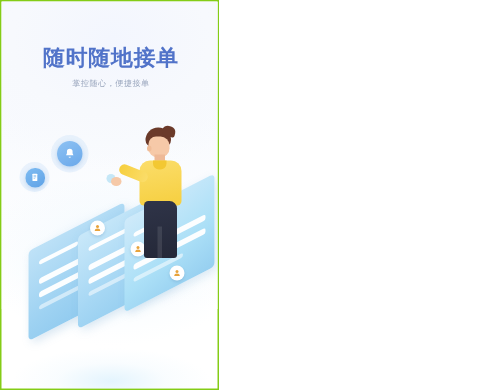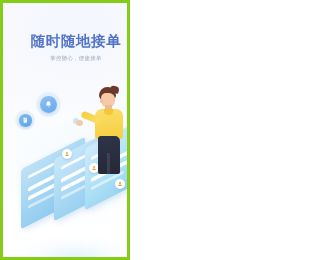--- a/index.html
+++ b/index.html
@@ -6,25 +6,25 @@
     margin: 0;
     padding: 0;
     background: #ffffff;
   }
   body {
     font-family: "Liberation Sans", "DejaVu Sans", sans-serif;
   }
 
   .screen {
     position: relative;
-    width: 130px;
+    width: 146px;
     height: 260px;
     overflow: hidden;
     background: #ffffff;
-    border: 3px solid #84cc16;
+    border: 1px solid #84cc16;
     box-sizing: border-box;
   }
 
   
   .bg-wash {
     position: absolute;
     left: 0; top: 0;
     width: 146px;
     height: 205px;
     background:

